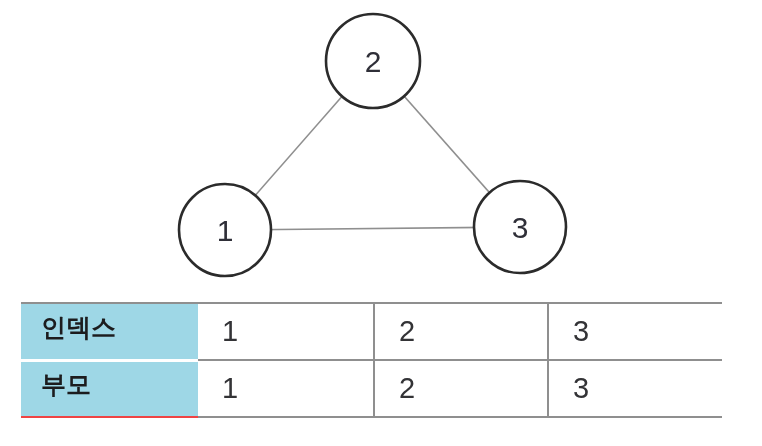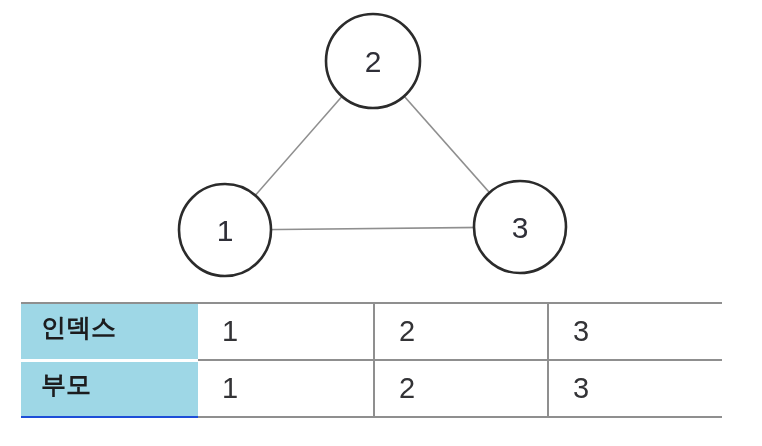--- a/index.html
+++ b/index.html
@@ -46,21 +46,21 @@
   }
   .parent-table td {
     background: #ffffff;
     font-weight: normal;
     font-size: 29px;
     color: #333336;
     padding: 0 0 0 24px;
   }
   .parent-table tr.r1 th, .parent-table tr.r1 td { height: 57px; border-top: 2px solid #8f8f8f; }
   .parent-table tr.r2 td { height: 59px; border-top: 2px solid #8f8f8f; border-bottom: 2px solid #8f8f8f; }
-  .parent-table tr.r2 th { height: 59px; border-top: 3px solid #ffffff; border-bottom: 2px solid #1d4ed8; }
+  .parent-table tr.r2 th { height: 59px; border-top: 3px solid #ffffff; border-bottom: 2px solid #ef4444; }
   .parent-table td.c2, .parent-table td.c3 { border-left: 2px solid #8f8f8f; }
 </style>
 </head>
 <body>
 
 <div class="stage">
 
   <svg class="graph-svg" width="762" height="296" viewBox="0 0 762 296">
     <line class="graph-edge" x1="225" y1="230" x2="373" y2="61"></line>
     <line class="graph-edge" x1="373" y1="61" x2="520" y2="227"></line>

